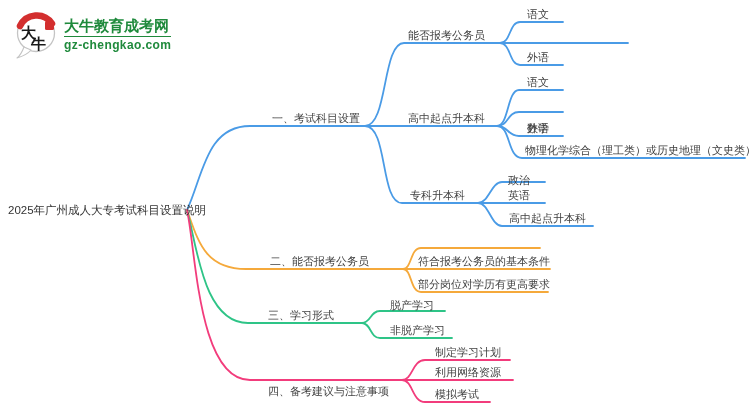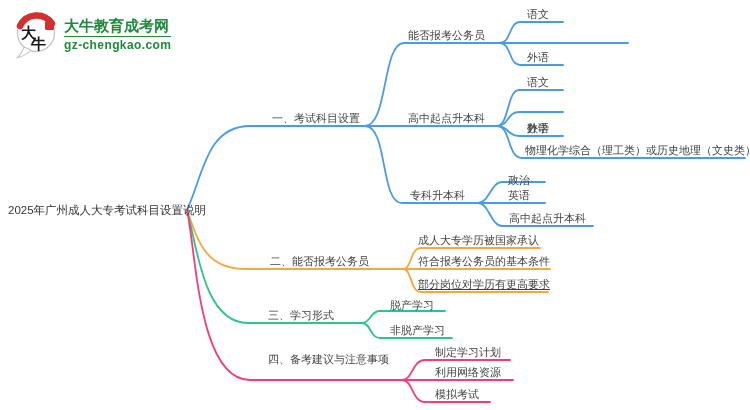--- a/index.html
+++ b/index.html
@@ -85,26 +85,25 @@
   <div class="lbl" style="left:527px;top:75px;">语文</div>
   <div class="lbl" style="left:527px;top:97px;margin-top:24px;">数学</div>
   <div class="lbl" style="left:527px;top:121px;">外语</div>
   <div class="lbl" style="left:525px;top:143px;">物理化学综合（理工类）或历史地理（文史类）</div>
   <div class="lbl" style="left:410px;top:188px;">专科升本科</div>
   <div class="lbl" style="left:508px;top:173px;">政治</div>
   <div class="lbl" style="left:508px;top:188px;text-align:center;">英语</div>
   <div class="lbl" style="left:509px;top:211px;">高中起点升本科</div>
 
   <div class="lbl" style="left:270px;top:254px;">二、能否报考公务员</div>
-  <div class="lbl" style="left:418px;top:233px;">成人大专学历被国家承认</div>
   <div class="lbl" style="left:418px;top:254px;">符合报考公务员的基本条件</div>
-  <div class="lbl" style="left:418px;top:277px;text-decoration:underline;">部分岗位对学历有更高要求</div>
+  <div class="lbl" style="left:418px;top:277px;">部分岗位对学历有更高要求</div>
 
   <div class="lbl" style="left:268px;top:308px;">三、学习形式</div>
   <div class="lbl" style="left:390px;top:280px;margin-top:18px;">脱产学习</div>
   <div class="lbl" style="left:390px;top:323px;text-align:right;">非脱产学习</div>
 
-  <div class="lbl" style="left:268px;top:352px;">四、备考建议与注意事项</div>
+  <div class="lbl" style="left:268px;top:384px;">四、备考建议与注意事项</div>
   <div class="lbl" style="left:435px;top:345px;">制定学习计划</div>
   <div class="lbl" style="left:435px;top:365px;">利用网络资源</div>
   <div class="lbl" style="left:435px;top:387px;">模拟考试</div>
 
 </div>
 
 </body></html>

